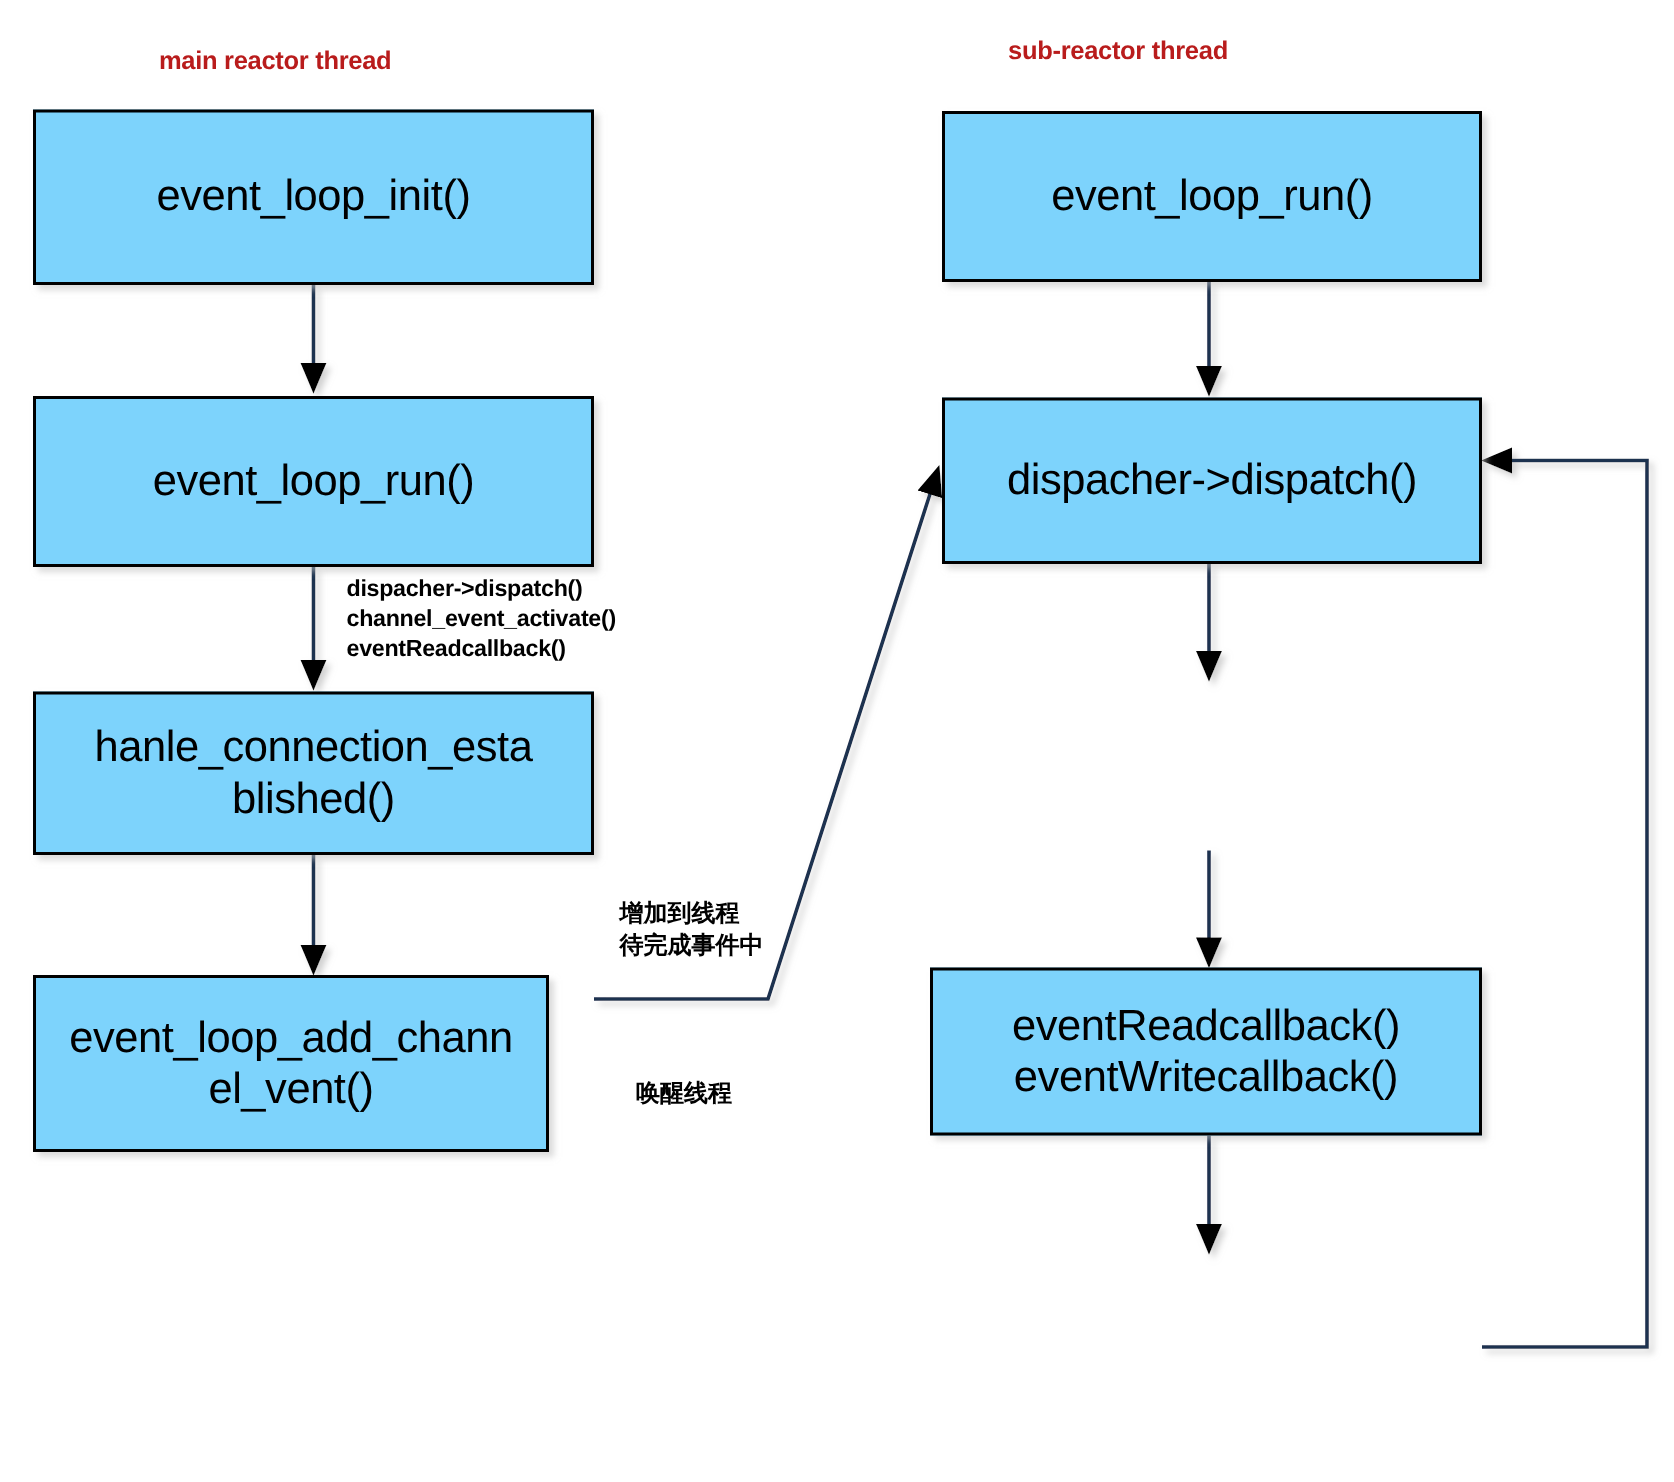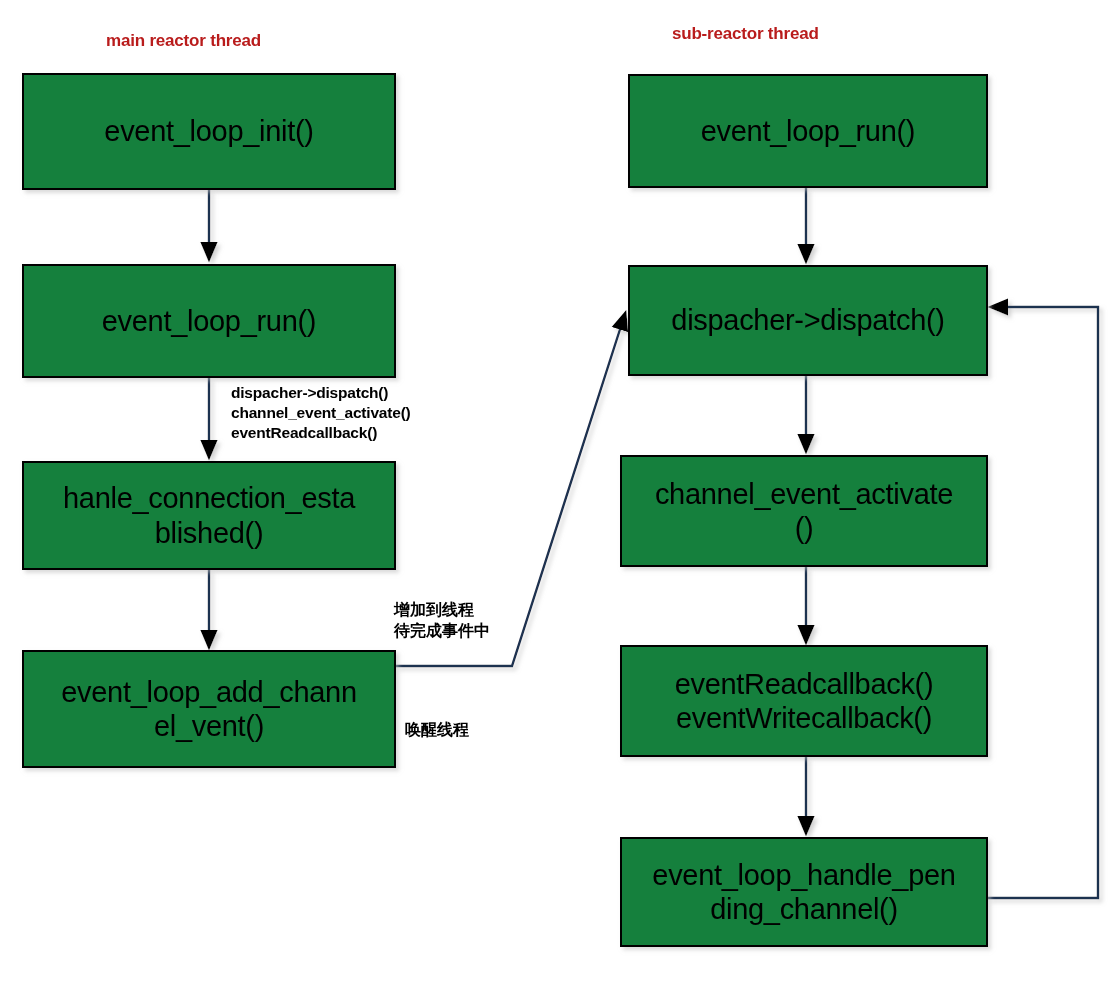--- a/index.html
+++ b/index.html
@@ -20,21 +20,21 @@
     font-size: 17px;
     font-weight: bold;
     color: #b91c1c;
     letter-spacing: -0.2px;
     white-space: nowrap;
   }
   .node {
     position: absolute;
     box-sizing: border-box;
     border: 2.5px solid #000000;
-    background: #15803d;
+    background: #7dd3fc;
     display: flex;
     align-items: center;
     justify-content: center;
     text-align: center;
     font-size: 29px;
     color: #000000;
     line-height: 1.18;
     letter-spacing: -0.3px;
     padding: 0 8px;
     box-shadow: 3px 3px 4px rgba(190,190,190,0.55);
@@ -53,20 +53,21 @@
     white-space: pre-line;
     letter-spacing: -0.2px;
   }
   .cn-label {
     position: absolute;
     font-size: 16px;
     font-weight: bold;
     color: #000000;
     line-height: 1.3;
     white-space: pre-line;
+    margin-left: 19px;
   }
   svg.wires {
     position: absolute;
     left: 0;
     top: 0;
     width: 1116px;
     height: 988px;
     pointer-events: none;
   }
 </style>
@@ -111,47 +112,39 @@
 
   <div class="node" style="left:22px; top:264px; width:374px; height:114px;">
     <span class="txt">event_loop_run()</span>
   </div>
 
   <div class="node" style="left:22px; top:461px; width:374px; height:109px;">
     <span class="txt">hanle_connection_esta
 blished()</span>
   </div>
 
-  <div class="node" style="left:22px; top:650px; width:374px; height:118px;">
+  <div class="node" style="left:22px; top:650px; width:344px; height:118px;">
     <span class="txt">event_loop_add_chann
 el_vent()</span>
   </div>
 
   <div class="node" style="left:628px; top:74px; width:360px; height:114px;">
     <span class="txt">event_loop_run()</span>
   </div>
 
   <div class="node" style="left:628px; top:265px; width:360px; height:111px;">
     <span class="txt">dispacher-&gt;dispatch()</span>
   </div>
 
-  <div class="node" style="left:620px; top:455px; width:368px; height:112px;">
-    <span class="txt">channel_event_activate
-()</span>
-  </div>
 
   <div class="node" style="left:620px; top:645px; width:368px; height:112px;">
     <span class="txt">eventReadcallback()
 eventWritecallback()</span>
   </div>
 
-  <div class="node" style="left:620px; top:837px; width:368px; height:110px;">
-    <span class="txt">event_loop_handle_pen
-ding_channel()</span>
-  </div>
 
   <div class="edge-label" style="left:231px; top:383px;">dispacher-&gt;dispatch()
 channel_event_activate()
 eventReadcallback()</div>
 
   <div class="cn-label" style="left:394px; top:600px;">增加到线程
 待完成事件中</div>
 
   <div class="cn-label" style="left:405px; top:720px;">唤醒线程</div>
 

